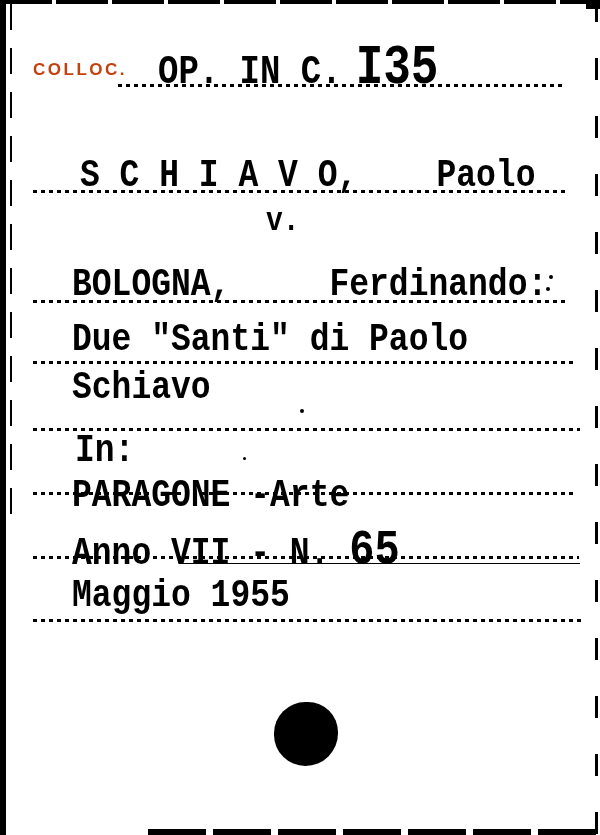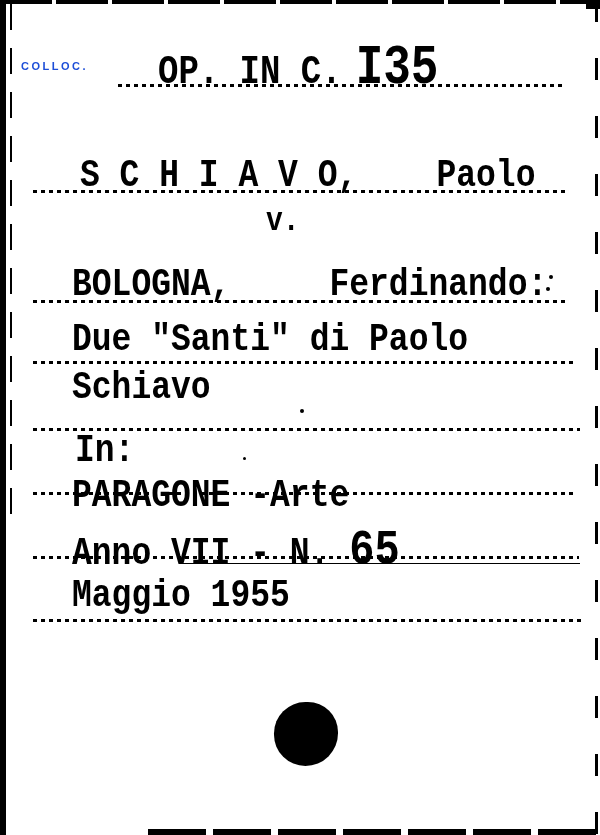--- a/index.html
+++ b/index.html
@@ -68,27 +68,27 @@
     font-weight: bold;
     font-size: 33px;
     line-height: 1;
     white-space: pre;
     letter-spacing: 0;
     transform: scaleY(1.2);
     transform-origin: 0 0;
     color: #000;
   }
   .colloc-label {
-    position: absolute; left: 21px; top: 61px;
+    position: absolute; left: 33px; top: 61px;
     font-family: "Liberation Sans", sans-serif;
     font-weight: 600;
-    font-size: 11px;
+    font-size: 17px;
     letter-spacing: 2.5px;
     line-height: 1;
-    color: #1d4ed8;
+    color: #c2410c;
   }
   .call-row {
     left: 158px; top: 41px;
     display: flex; align-items: baseline; gap: 14px;
   }
   .call-prefix { font-size: 34px; }
   .call-number { font-size: 46px; }
   .heading   { left: 80px;  top: 156px; }
   .see-ref   { left: 266px; top: 205px; font-size: 28px; }
   .author    { left: 72px;  top: 265px; }

